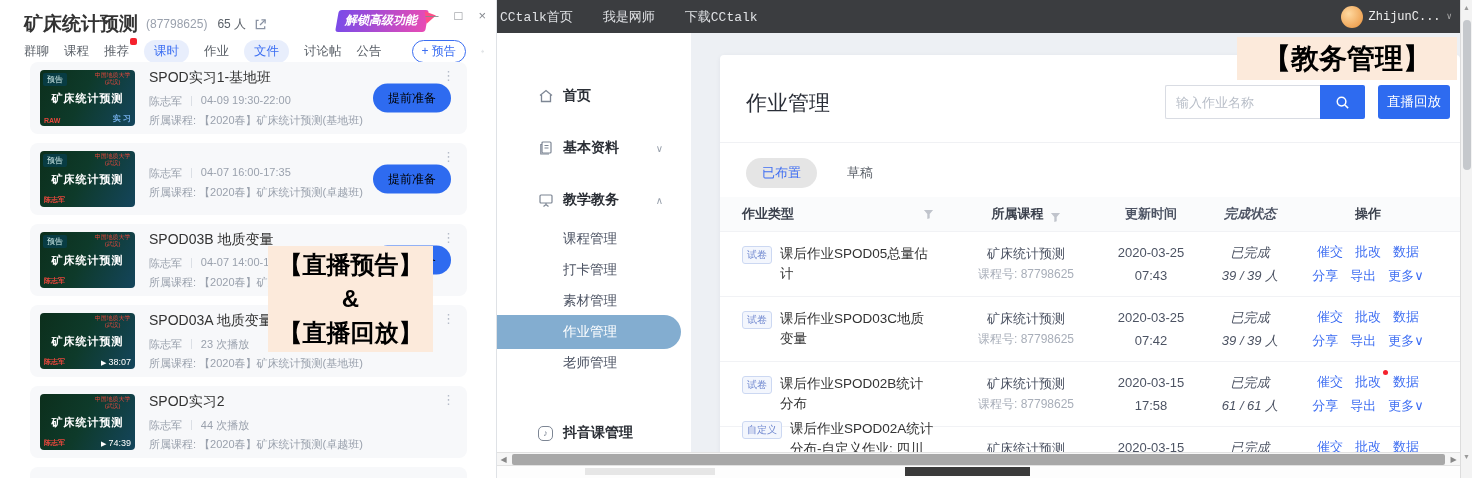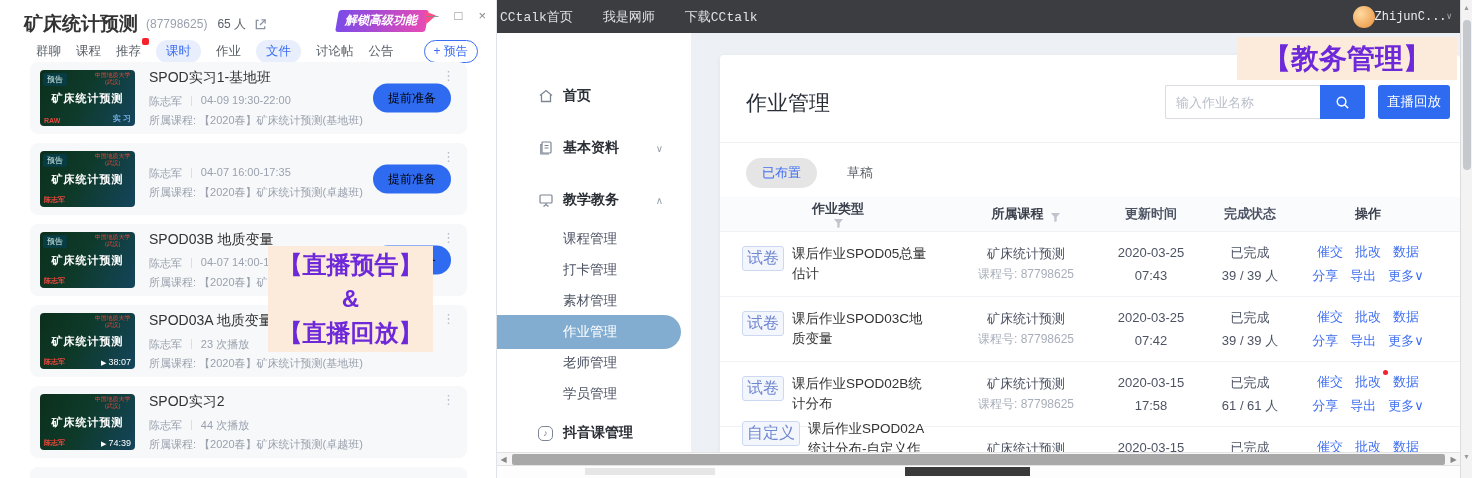--- a/index.html
+++ b/index.html
@@ -19,21 +19,21 @@
            background:linear-gradient(90deg,#7b4be8,#e84bb4); border-radius:3px;
            padding:2px 10px 3px 8px; display:flex; align-items:center; }
   .promo span { display:inline-block; transform:skewX(10deg); font-style:italic;
                 font-weight:bold; font-size:12px; color:#fff; }
   .cursor-tri { position:absolute; right:-7px; top:3px; width:0; height:0; transform:skewX(10deg) rotate(20deg);
                 border-left:6px solid transparent; border-right:6px solid transparent;
                 border-top:11px solid #ff4d88; }
   .win-controls { position:absolute; right:10px; top:8px; display:flex; gap:16px;
                   color:#85898f; font-size:13px; }
   .win-controls span { cursor:default; }
-  .lw-tabs { position:absolute; top:40px; left:36px; right:12px; display:flex;
+  .lw-tabs { position:absolute; top:40px; left:24px; right:12px; display:flex;
              align-items:center; gap:15px; font-size:12.5px; color:#5a6068; }
   .lw-tab { position:relative; white-space:nowrap; }
   .lw-tab.pill { background:#e8eefc; color:#3b6ef2; padding:3px 10px; border-radius:13px; }
   .red-badge { position:absolute; top:-5px; right:-8px; width:7px; height:7px;
                background:#f5222d; border-radius:2px; }
   .lw-tabs .spacer { flex:1; }
   .forecast-btn { border:1px solid #3b6ef2; color:#3b6ef2; background:#fff; border-radius:13px;
                   padding:2px 9px; font-size:12px; white-space:nowrap; }
   .gear { width:17px; height:17px; color:#9aa0aa; }
 
@@ -62,21 +62,21 @@
   .card-course { margin-top:4px; font-size:11px; color:#9aa1ad; white-space:nowrap; }
   .kebab { position:absolute; top:6px; right:12px; color:#b6bcc8; font-size:13px; }
   .card-action { position:absolute; right:16px; top:50%; transform:translateY(-50%);
                  background:#2e6bf0; color:#000000; font-size:12px; padding:6px 15px;
                  border-radius:15px; border:none; white-space:nowrap; }
 
   
   .topbar { position:absolute; left:497px; top:0; right:12px; height:33px; background:#3b3d40;
             display:flex; align-items:center; gap:30px; padding-left:3px;
             color:#e0e2e5; font-size:13px;font-family:Liberation Mono, monospace; }
-  .topbar-right { margin-left:auto; display:flex; align-items:center; margin-right:8px; }
+  .topbar-right { margin-left:auto; display:flex; align-items:center; gap:6px; margin-right:8px; }
   .avatar { width:22px; height:22px; border-radius:50%;
             background:radial-gradient(circle at 35% 35%,#ffd9a0,#e8903a); }
   .user-name { font-size:12px; color:#eee; }
   .user-chevron { font-size:9px; color:#aaa; }
 
   .content { position:absolute; left:497px; top:33px; right:12px; bottom:0; background:#edf0f4; }
   .sidebar { position:absolute; left:0; top:0; width:194px; bottom:0; background:#fff; }
   .side-item { position:absolute; left:0; right:0; height:36px; display:flex; align-items:center; }
   .side-item .s-icon { position:absolute; left:40px; width:17px; height:17px; color:#7d8694;
                        display:flex; align-items:center; justify-content:center; }
@@ -103,32 +103,32 @@
                 color:#fff; font-size:13.5px; border:none; border-radius:3px; }
   .mc-divider { position:absolute; top:87px; left:0; right:0; border-top:1px solid #f0f1f4; }
   .filter-tabs { position:absolute; top:103px; left:26px; display:flex; align-items:center;
                  gap:30px; font-size:13px; color:#5a6068; }
   .ftab.active { background:#e5e5e5; color:#3f6ef2; padding:6px 16px; border-radius:16px; }
 
   .table { position:absolute; top:142px; left:0; right:0; bottom:0; }
   .thead { height:34px; background:#fafbfc; display:flex; align-items:center; padding:0 22px;
            font-size:13px; color:#3c424e; font-weight:600; }
   .c1 { flex:1; min-width:0; padding-right:18px; }
-  .thead .c1 { display:flex; justify-content:space-between; align-items:center;flex-direction:column; }
+  .thead .c1 { display:flex; justify-content:space-between; align-items:center; }
   .c2 { width:148px; text-align:center; }
   .thead .c2 { display:flex; align-items:flex-end; justify-content:center; gap:6px; }
   .c3 { width:102px; text-align:center; }
-  .c4 { width:96px; text-align:center; }
+  .c4 { width:96px; text-align:center;font-style:italic; }
   .c5 { width:140px; text-align:center; }
   .funnel { width:11px; height:11px; color:#c0c4cc; }
   .trow { height:65px; display:flex; align-items:center; padding:0 22px;
           border-top:1px solid #f1f2f5; font-size:13px; }
   .trow:first-of-type { border-top:none; }
   .trow .c1 { display:flex; align-items:flex-start; }
-  .type-badge { font-size:16px; color:#6f87cf; background:#f3f6fd; border:1px solid #ccd8f2;
+  .type-badge { font-size:10px; color:#6f87cf; background:#f3f6fd; border:1px solid #ccd8f2;
                 border-radius:3px; padding:1px 4px; margin-right:8px; flex:none; margin-top:2px; }
   .row-title { color:#333; font-size:13.5px; line-height:1.5; }
   .course-name { color:#4c5363; }
   .course-no { color:#a8aeb9; font-size:12px; margin-top:3px; }
   .cell-line2 { margin-top:3px; }
   .c3,.c4 { color:#4c5363; line-height:1.5; }
   .ops-line { display:flex; justify-content:center; gap:12px; color:#3e6ef2; }
   .ops-line + .ops-line { margin-top:6px; }
   .op { position:relative; white-space:nowrap; cursor:pointer; }
   .op .dot { position:absolute; top:-3px; right:-7px; width:5px; height:5px;
@@ -145,21 +145,21 @@
   .frag-gray { position:absolute; left:88px; top:2px; width:130px; height:7px; background:#e6e6e6; }
   .vscroll { position:absolute; right:0; top:0; width:12px; height:478px; background:#f3f3f3;
              border-left:1px solid #dcdcdc; font-size:7px; color:#999; }
   .vscroll .arrow { position:absolute; left:0; right:0; text-align:center; }
   .v-up { top:4px; }
   .v-down { bottom:18px; }
   .vthumb { position:absolute; left:2px; top:20px; width:8px; height:150px;
             background:#c5c8cc; border-radius:4px; }
 
   
-  .ov { position:absolute; background:#fceadb; color:#6d28d9; font-weight:bold; text-align:center; }
+  .ov { position:absolute; background:#fceadb; color:#000000; font-weight:bold; text-align:center; }
   .ov-zhibo { left:268px; top:246px; width:165px; height:106px; font-size:24px; line-height:34px; padding-top:2px; }
   .ov-jiaowu { left:1237px; top:37px; width:220px; height:43px; font-size:28px; line-height:43px; }
 </style>
 </head>
 <body>
 
 <div class="left-window">
   <div class="lw-header">
     <span class="lw-title">矿床统计预测</span>
     <span class="lw-id">(87798625)</span>
@@ -367,23 +367,20 @@
     </div>
     <div class="side-sub" style="top:220px;">
       <span class="s-label">打卡管理</span>
     </div>
     <div class="side-sub active" style="top:282px;">
       <span class="s-label">作业管理</span>
     </div>
     <div class="side-sub" style="top:313px;">
       <span class="s-label">老师管理</span>
     </div>
-    <div class="side-sub" style="top:344px;">
-      <span class="s-label">学员管理</span>
-    </div>
     <div class="side-item" style="top:382px;">
       <span class="s-icon">
           <span class="douyin-box">
             <span>♪</span>
           </span>
         </span>
       <span class="s-label">抖音课管理</span>
     </div>
   </div>
 

